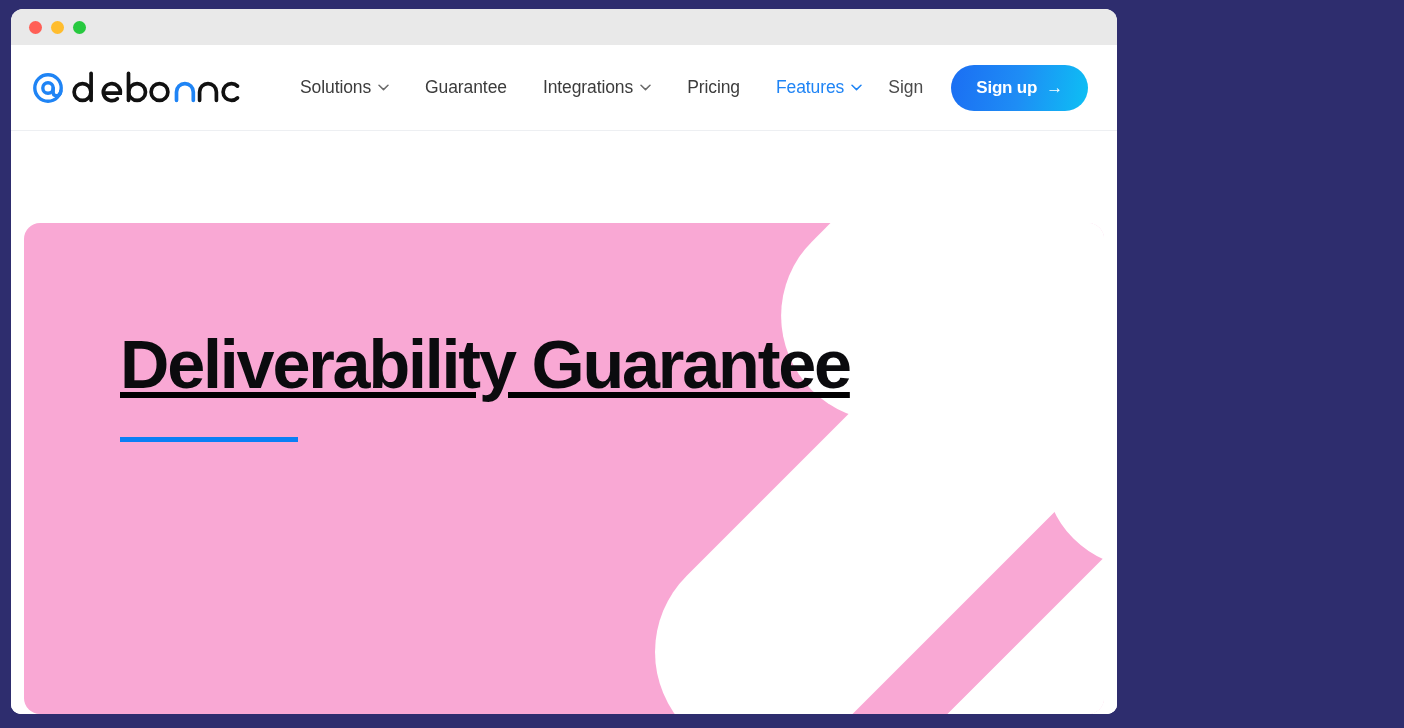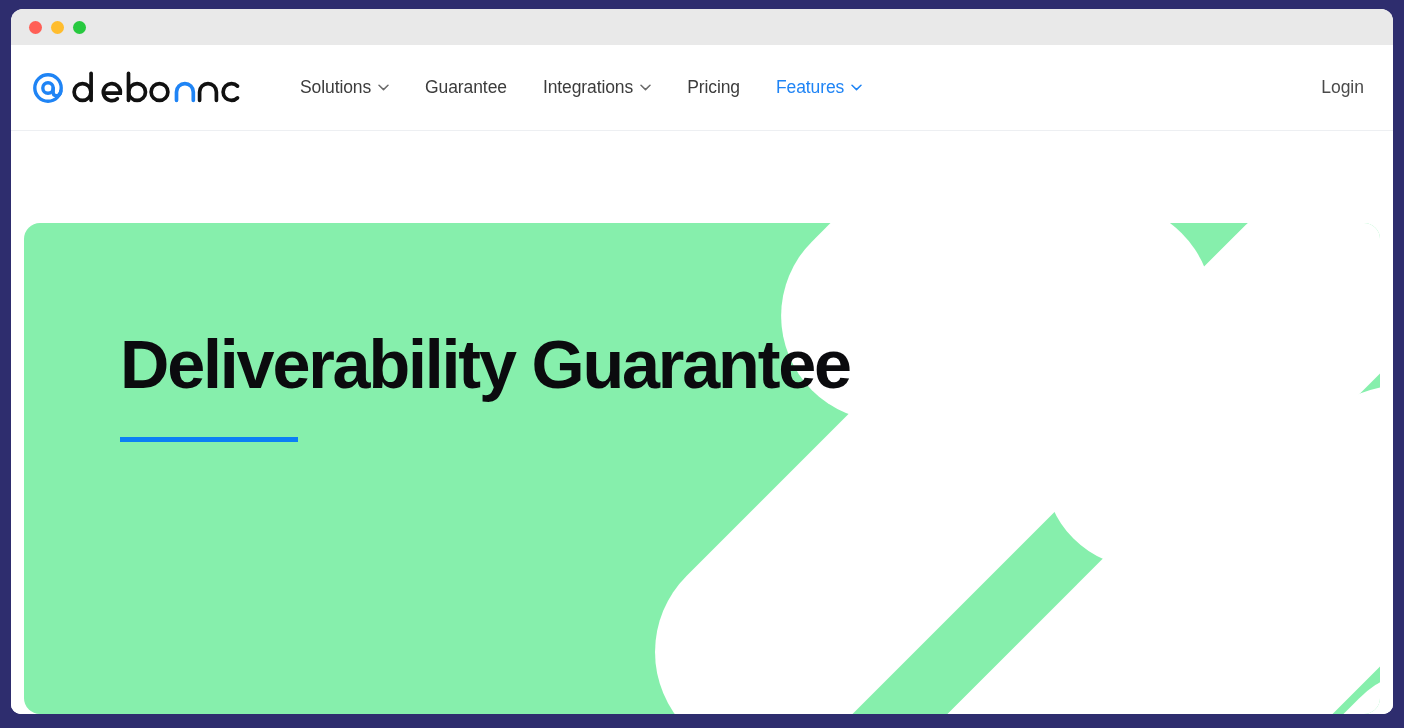--- a/index.html
+++ b/index.html
@@ -14,21 +14,21 @@
     background: #2E2D6E;
     font-family: "Liberation Sans", sans-serif;
     -webkit-font-smoothing: antialiased;
   }
 
   
   .browser-window {
     position: absolute;
     left: 11px;
     top: 9px;
-    width: 1382px;
+    width: 1106px;
     height: 705px;
     background: #ffffff;
     border-radius: 12px 12px 10px 10px;
     overflow: hidden;
     display: flex;
     flex-direction: column;
   }
 
   .titlebar {
     height: 36px;
@@ -137,23 +137,24 @@
     position: relative;
     background: #fff;
     padding: 92px 13px 0 13px;
     height: calc(100% - 86px);
   }
 
   .hero-card {
     position: relative;
     width: 100%;
     height: 100%;
-    background: #86efac;
+    background: #f9a8d4;
     border-radius: 16px;
     overflow: hidden;
+    text-decoration: underline;
   }
 
   .hero-deco {
     position: absolute;
     inset: 0;
     pointer-events: none;
   }
   .pill {
     position: absolute;
     background: #ffffff;
@@ -270,21 +271,25 @@
           <span class="chev">
             <svg width="11" height="7" viewBox="0 0 11 7">
                 <path d="M1 1.2 L5.5 5.6 L10 1.2" fill="none" stroke="#1F84F5" stroke-width="1.5" stroke-linecap="round" stroke-linejoin="round"></path>
               </svg>
           </span>
         </div>
 
       </nav>
 
       <div class="header-right">
-        <a class="login-link">Login</a>
+        <a class="login-link">Sign</a>
+        <button class="signup-btn">
+          <span>Sign up</span>
+          <span class="arrow">→</span>
+        </button>
       </div>
 
     </header>
 
     <section class="hero-wrap">
       <div class="hero-card">
 
         <div class="hero-deco">
 
           <div class="pill" style="width:600px;height:210px;left:700px;top:-150px;"></div>

